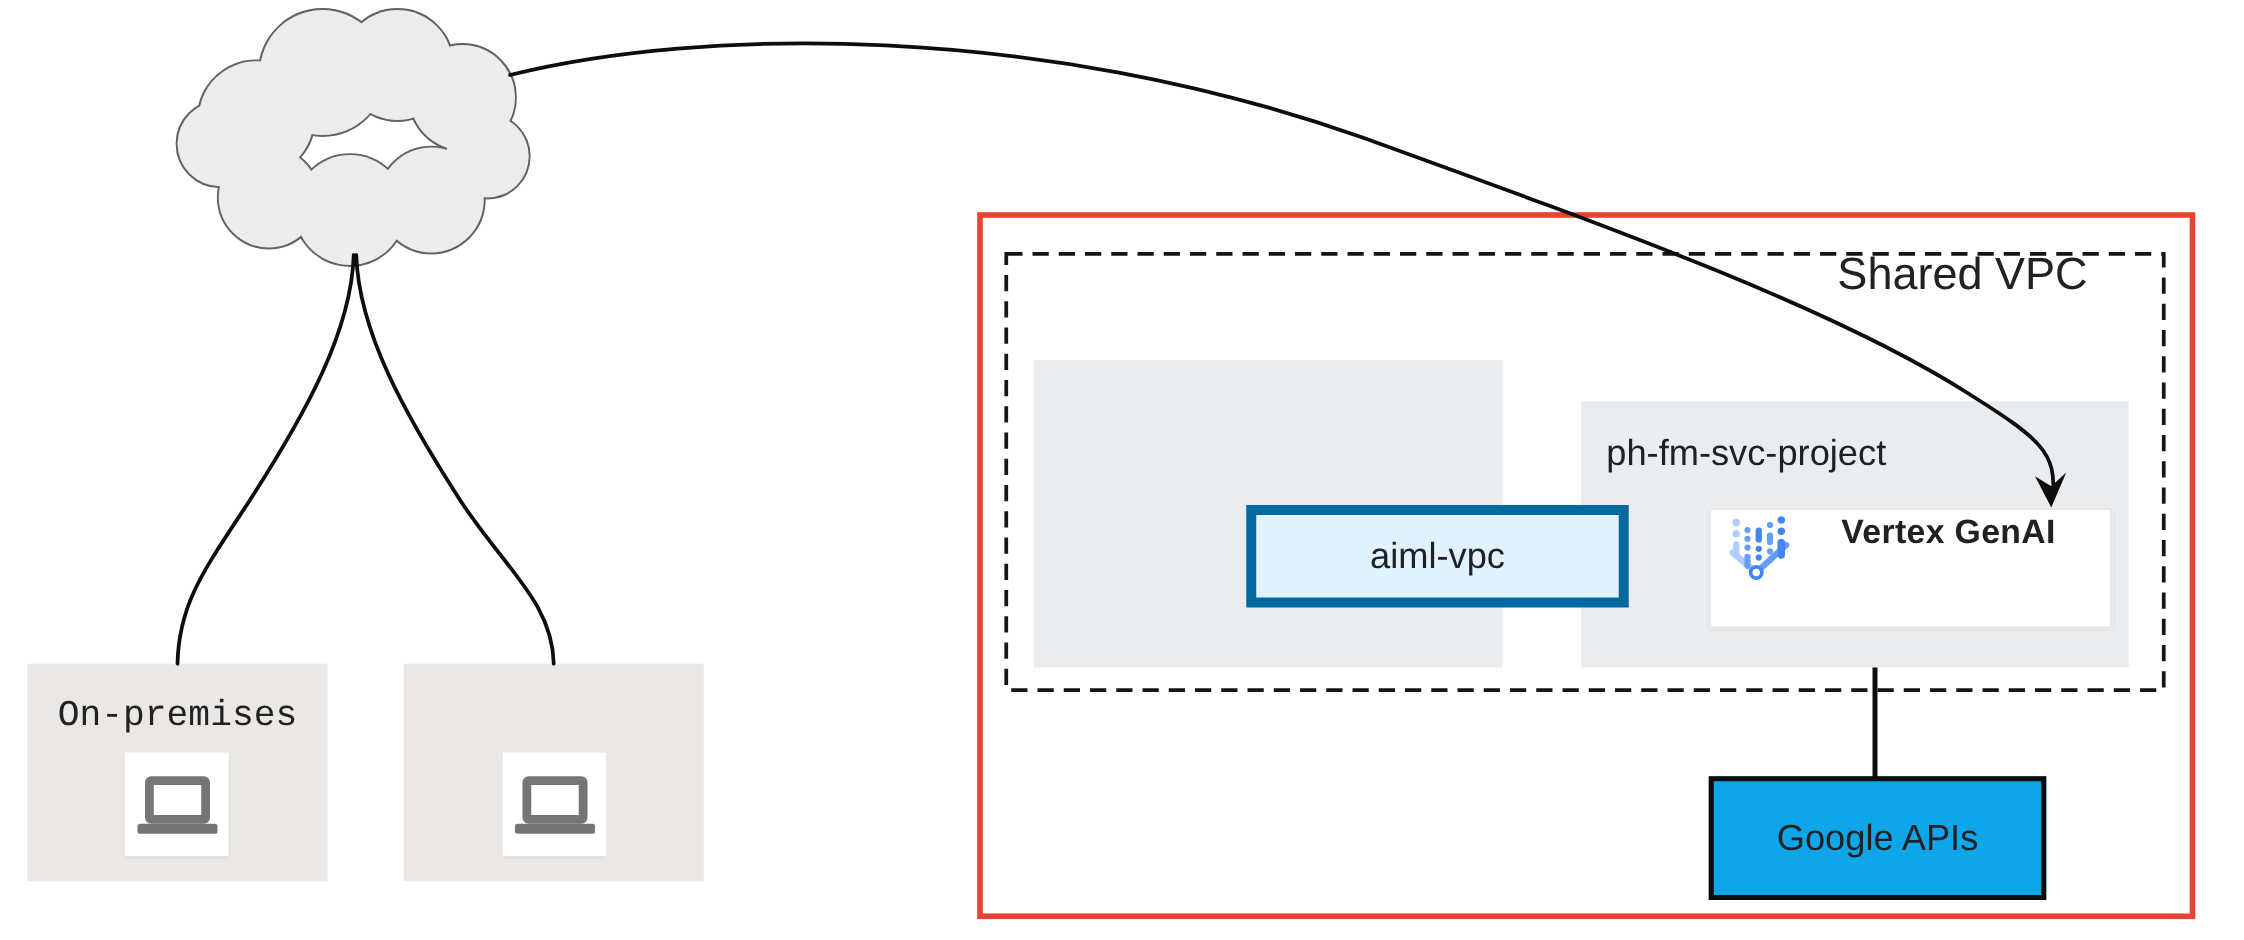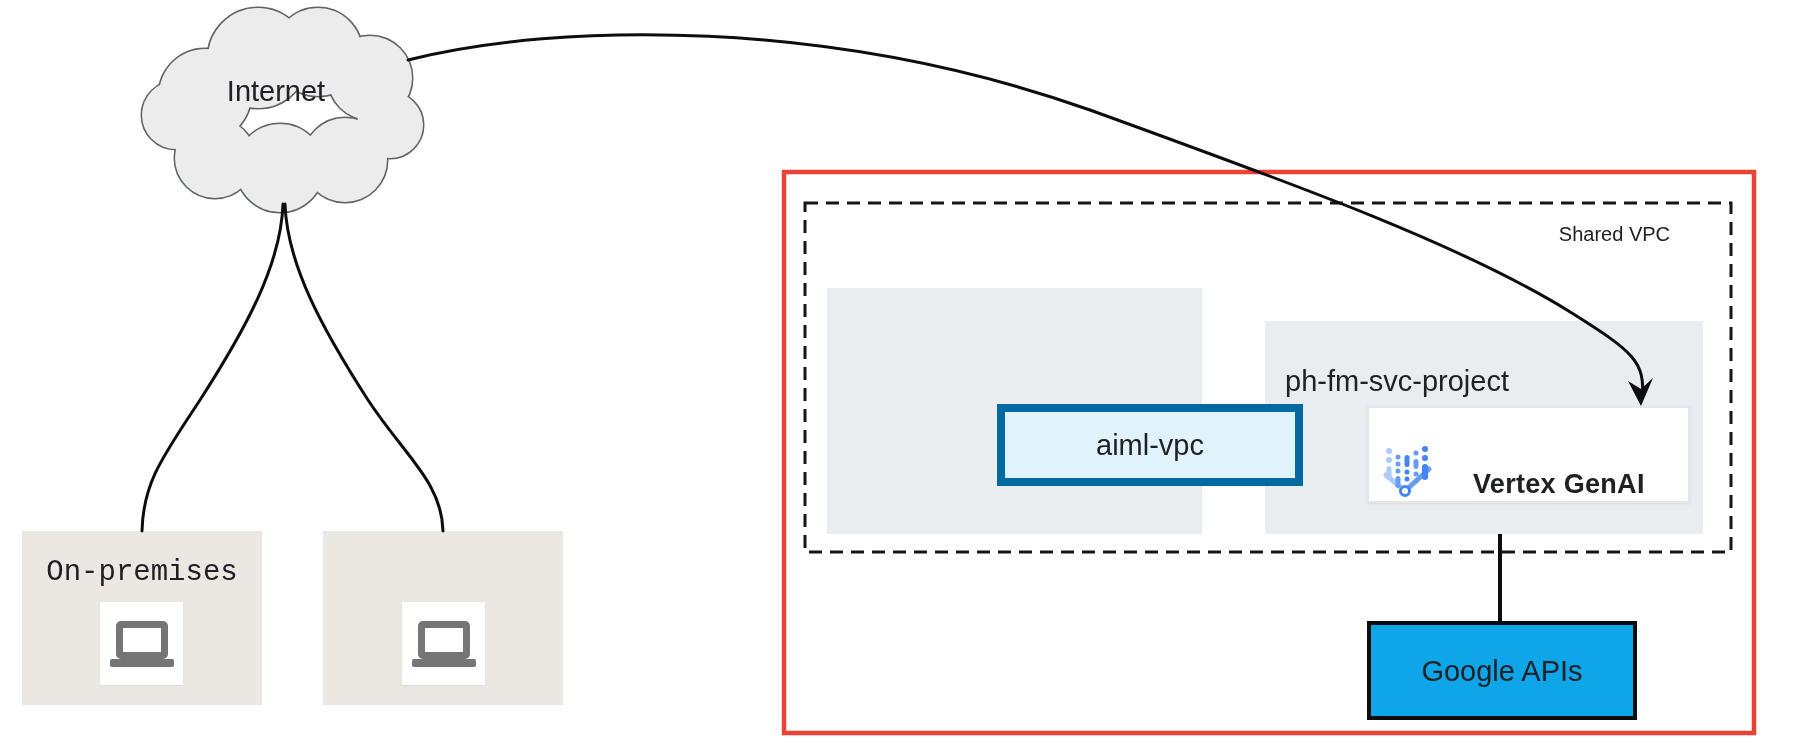--- a/index.html
+++ b/index.html
@@ -13,38 +13,38 @@
   .host-box{left:827px;top:288px;width:375px;height:246px;}
   .svc-box{left:1265px;top:321px;width:438px;height:213px;}
   .vpc-box{
     left:997px;top:404px;width:306px;height:82px;background:#e0f3fd;
     border:8px solid #0369a1;box-sizing:border-box;z-index:4;
     display:flex;align-items:center;justify-content:center;
   }
   .vertex-box{
     left:1367px;top:406px;width:323px;height:97px;background:#ffffff;
     border:2px solid #e6e6e6;box-sizing:border-box;z-index:4;
-    display:flex;align-items:flex-end;padding-left:14px;
+    display:flex;align-items:flex-start;padding-left:14px;
     box-shadow:0 1px 3px rgba(0,0,0,0.08);
   }
   .gapis-box{
     left:1367px;top:621px;width:270px;height:99px;background:#0ea5e9;
     border:4px solid #0d0d0d;box-sizing:border-box;z-index:4;
     display:flex;align-items:center;justify-content:center;
   }
   .edge-box{background:#ebe7e2;z-index:3;}
   .onprem-box{left:22px;top:531px;width:240px;height:174px;}
   .multicloud-box{left:323px;top:531px;width:240px;height:174px;}
   
   .lbl{font-size:29px;line-height:34px;white-space:nowrap;z-index:20;}
   .lbl-center{text-align:center;}
   .internet-lbl{left:186px;top:74px;width:180px;}
-  .sharedvpc-lbl{left:1400px;top:217px;width:270px;text-align:right;font-size:20px;}
+  .sharedvpc-lbl{left:1400px;top:202px;width:270px;text-align:right;font-size:36px;}
   .host-lbl{left:853px;top:321px;}
-  .svc-lbl{left:1285px;top:364px;}
+  .svc-lbl{left:1285px;top:346px;}
   .vpc-lbl{font-size:29px;}
   .vertex-lbl{font-size:27px;font-weight:bold;margin-left:38px;letter-spacing:0.3px;}
   .gapis-lbl{font-size:29px;}
   .onprem-lbl{left:22px;top:556px;width:240px;font-family:Liberation Mono, monospace;}
   .multicloud-lbl{left:323px;top:556px;width:240px;}
   
   .tile{
     width:83px;height:83px;background:#ffffff;z-index:4;
     display:flex;flex-direction:column;align-items:center;justify-content:center;
     box-shadow:0 1px 2px rgba(0,0,0,0.06);
@@ -153,18 +153,17 @@
     <path d="M 408 60 C 560 22, 830 18, 1090 110 C 1300 186, 1470 248, 1575 315 C 1632 351, 1646 362, 1642 398" fill="none" stroke="#0d0d0d" stroke-width="3" stroke-linecap="round"></path>
     <path d="M 1641 406 L 1628 381 L 1641 389 L 1653 378 Z" fill="#0d0d0d"></path>
 
     <path d="M 283 204 C 281 265, 245 330, 200 400 C 164 455, 143 482, 142 531" fill="none" stroke="#0d0d0d" stroke-width="3" stroke-linecap="round"></path>
 
     <path d="M 285 204 C 287 265, 323 330, 368 400 C 404 455, 442 482, 443 531" fill="none" stroke="#0d0d0d" stroke-width="3" stroke-linecap="round"></path>
 
     <path d="M 1500 534 L 1500 622" fill="none" stroke="#0d0d0d" stroke-width="4"></path>
   </svg>
 
-  <div class="abs lbl lbl-center internet-lbl">Internet</div>
   <div class="abs lbl sharedvpc-lbl">Shared VPC</div>
   <div class="abs lbl svc-lbl">ph-fm-svc-project</div>
   <div class="abs lbl lbl-center onprem-lbl">On-premises</div>
 
 </div>
 
 </body></html>

